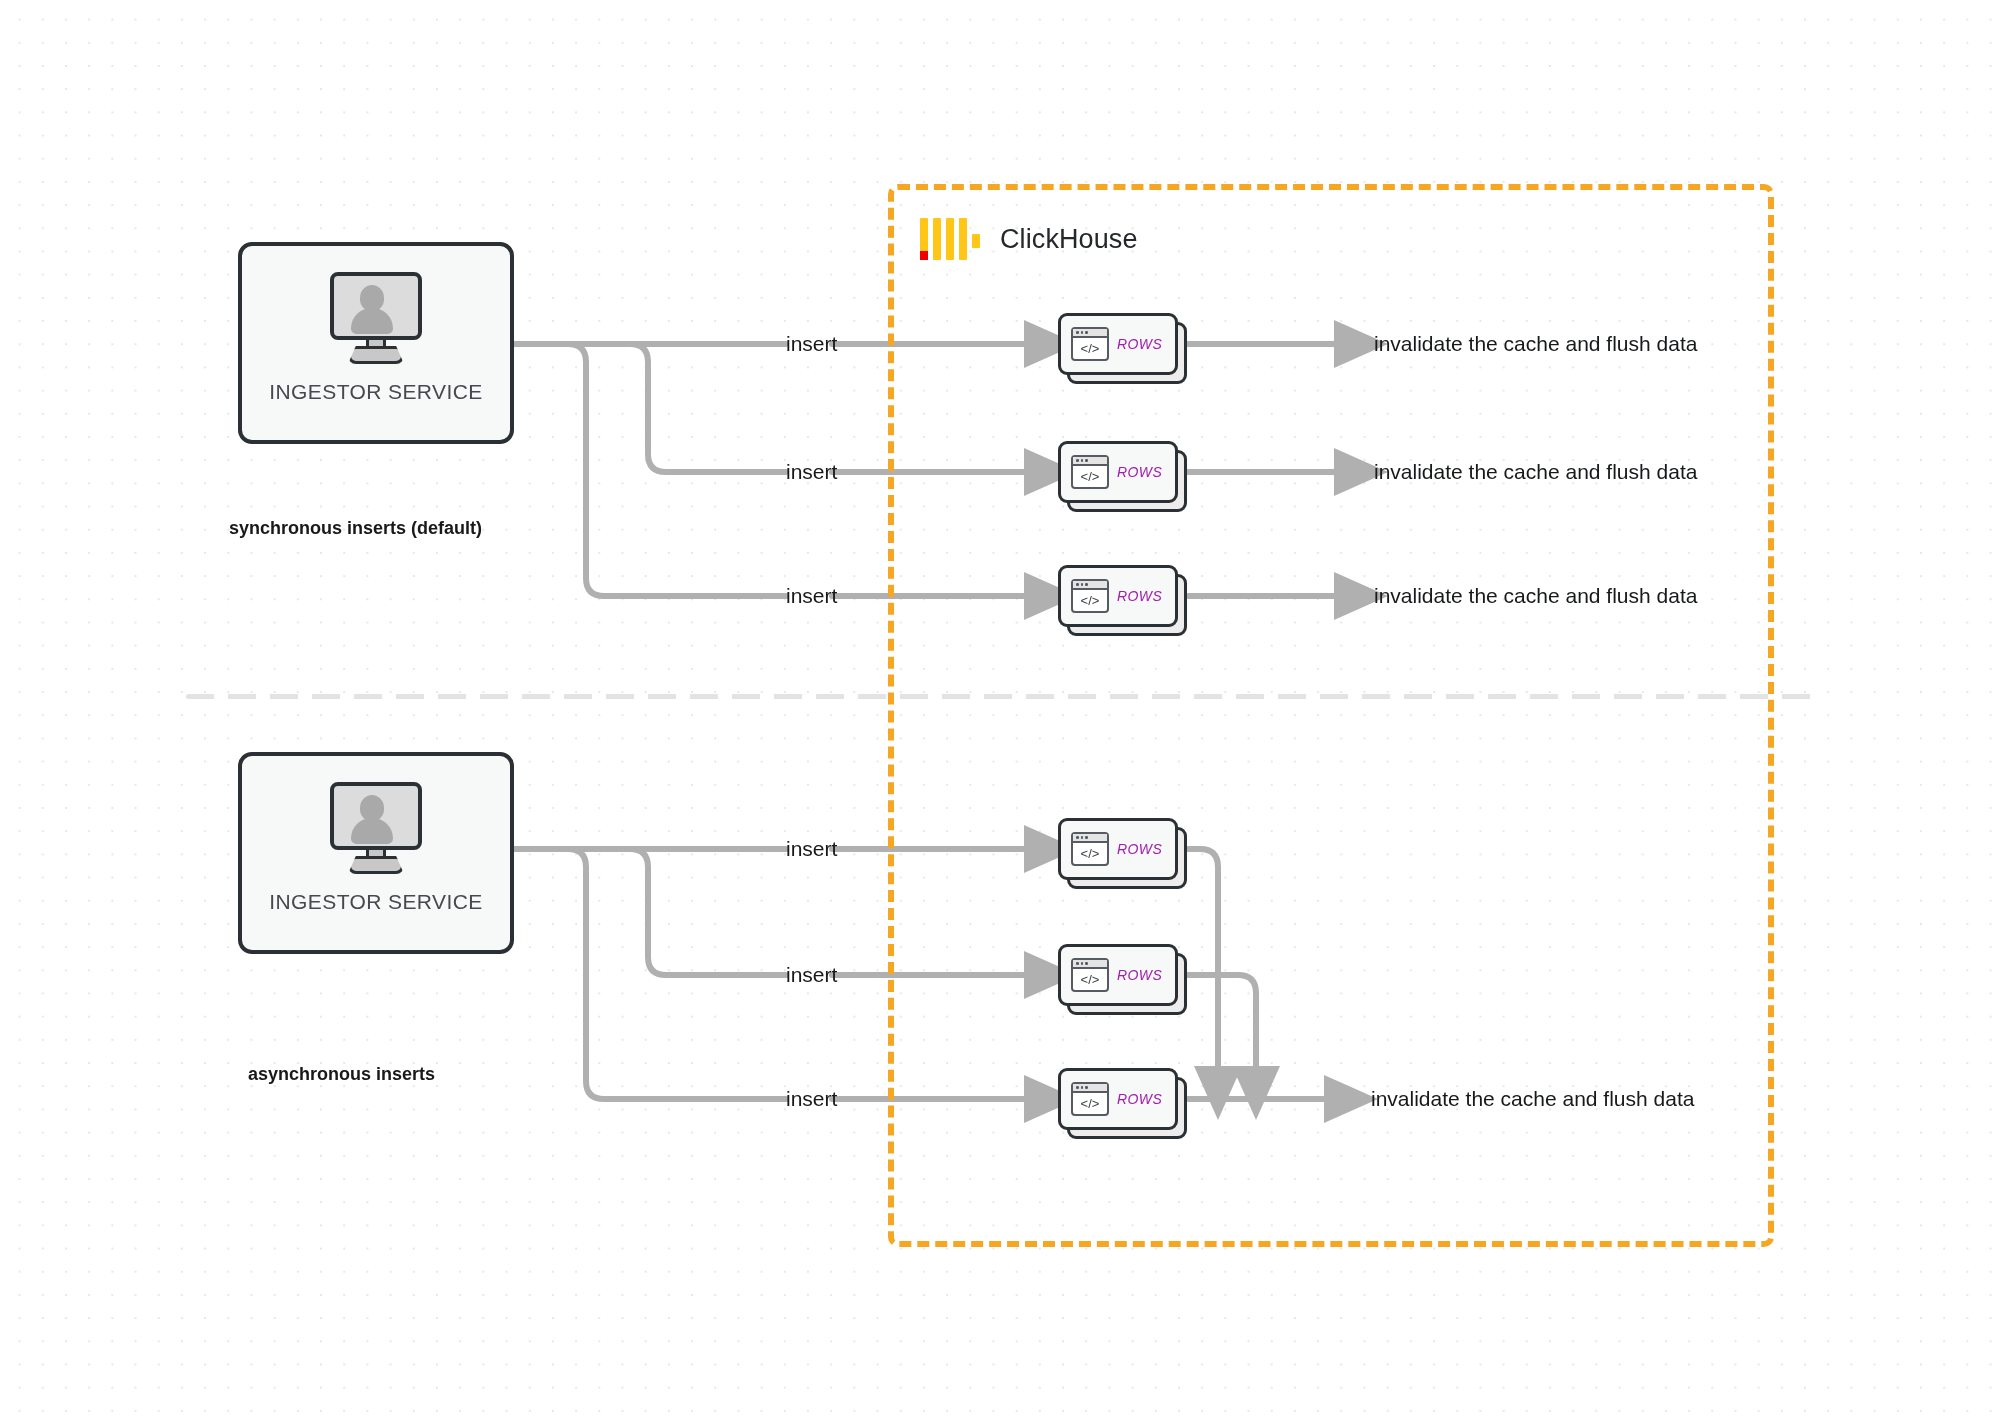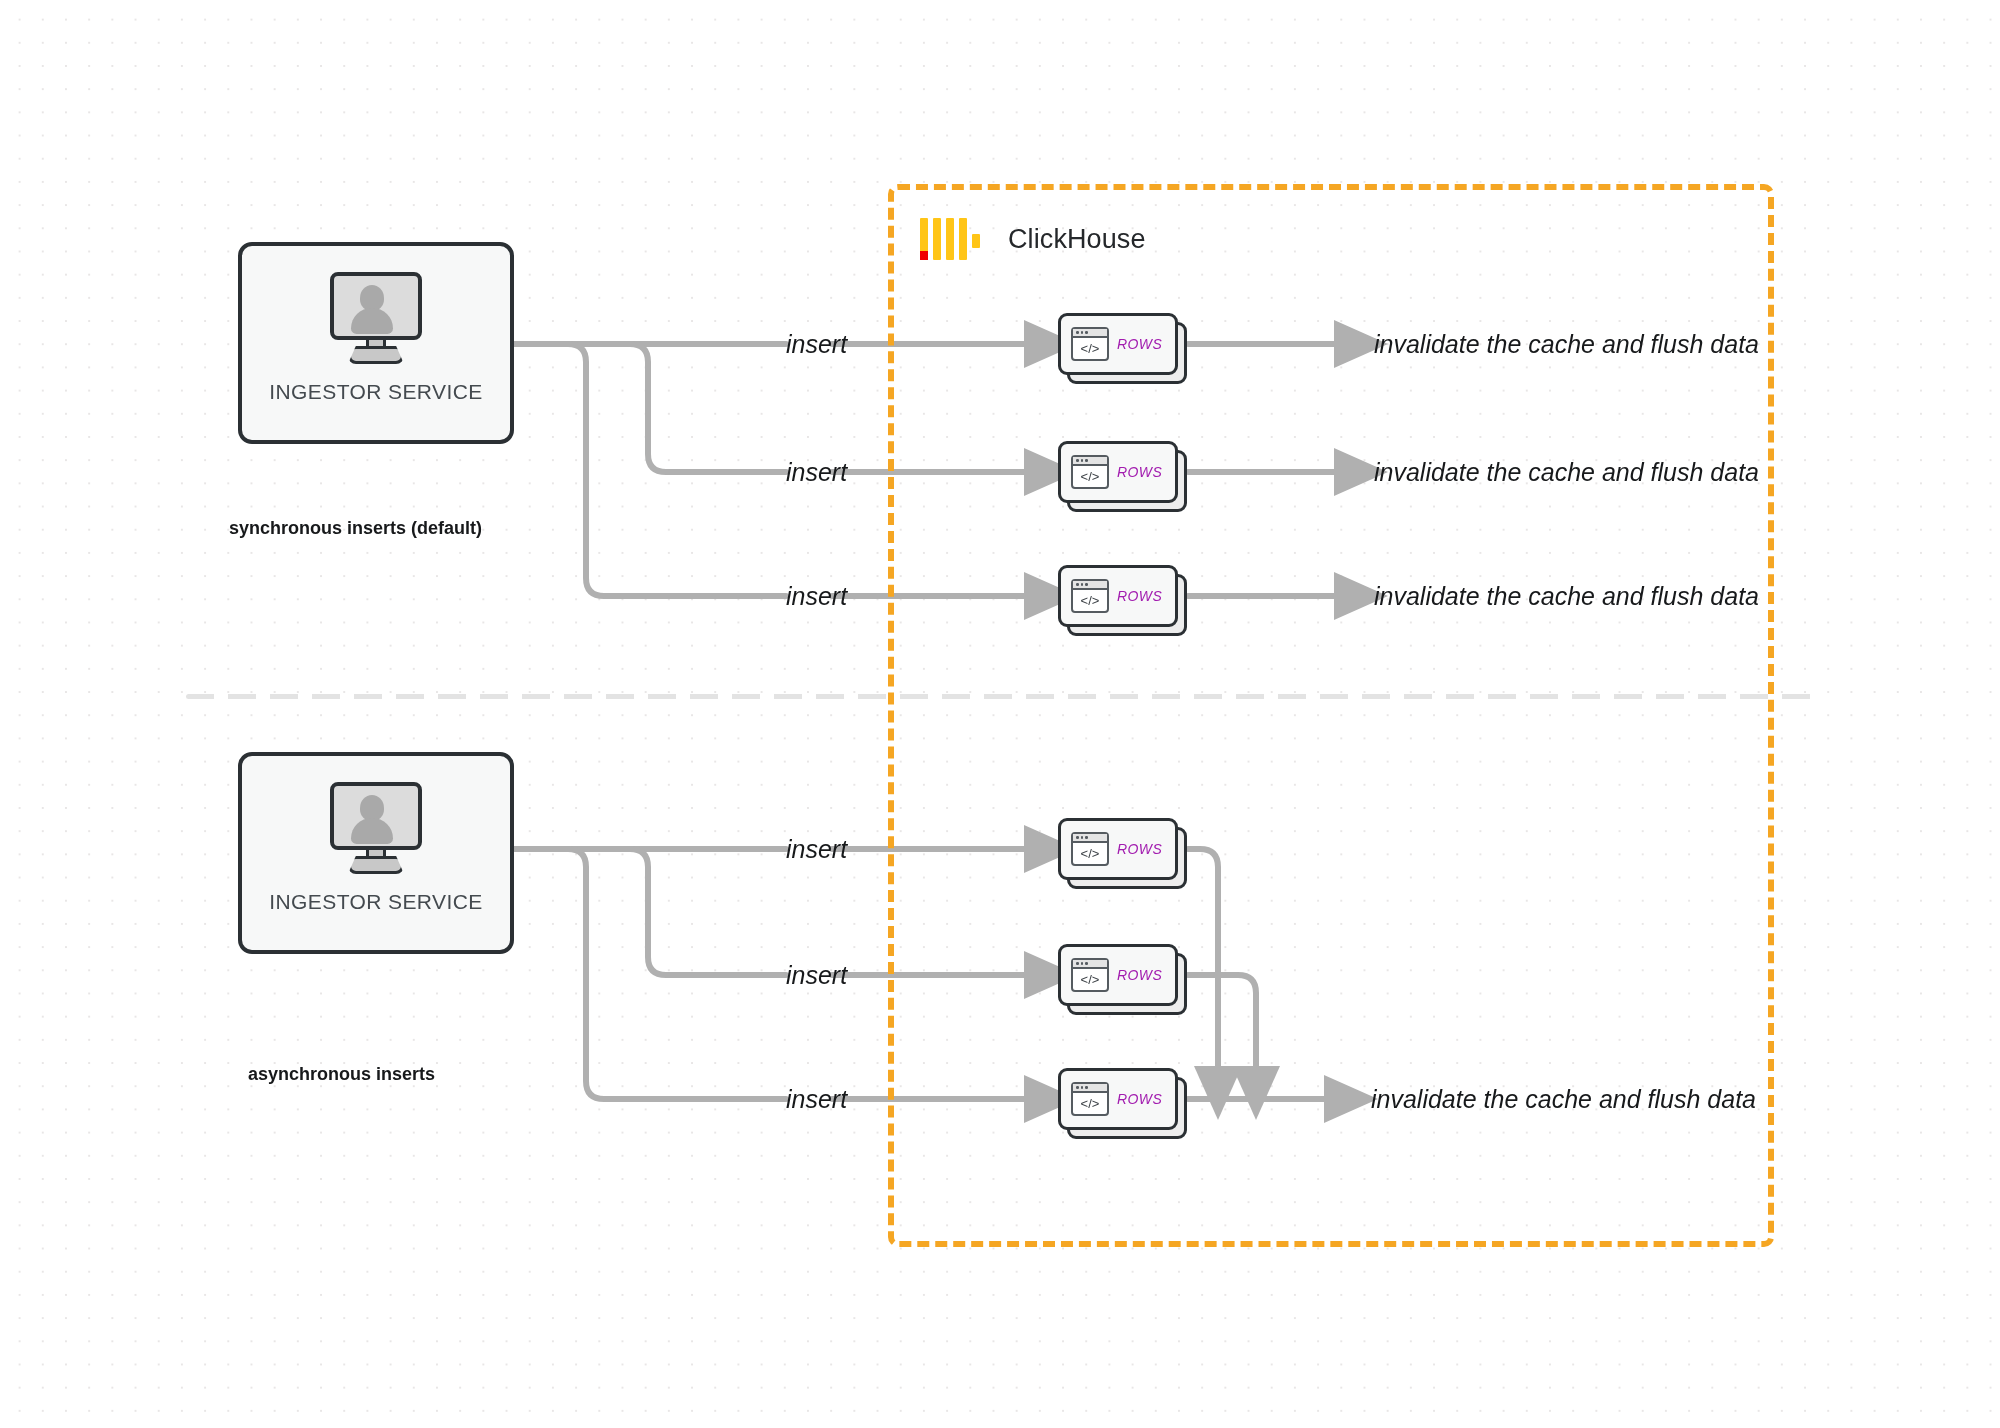--- a/index.html
+++ b/index.html
@@ -36,21 +36,21 @@
     border: 6px dashed #f5a623;
     border-radius: 10px;
     box-sizing: border-box;
   }
   .ch-header {
     position: absolute;
     left: 920px;
     top: 218px;
     display: flex;
     align-items: center;
-    gap: 36px;
+    gap: 28px;
   }
   .ch-logo {
     position: relative;
     width: 52px;
     height: 42px;
   }
   .ch-logo .bar {
     position: absolute;
     top: 0;
     width: 8px;
@@ -255,24 +255,23 @@
   .rows-label {
     font-size: 14px;
     font-style: italic;
     color: #a21caf;
     letter-spacing: 0.4px;
   }
 
   
   .edge-label {
     position: absolute;
-    font-size: 25px;
+    font-size: 21px;
     color: #17191b;
     white-space: nowrap;
-    font-style: italic;
   }
   .insert-label { transform: translateY(-50%); }
   .outcome-label { transform: translateY(-50%); margin-left: 16px; }
 
   
   .divider {
     position: absolute;
     left: 186px;
     top: 694px;
     width: 1630px;

